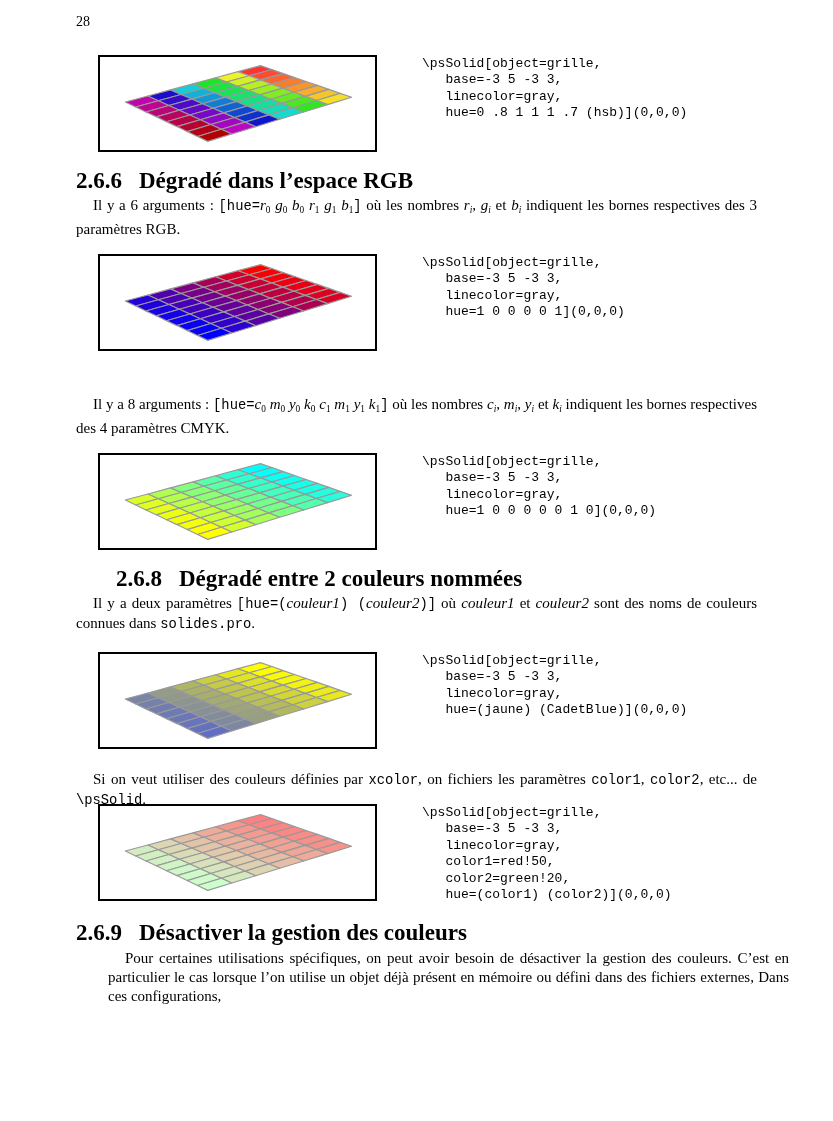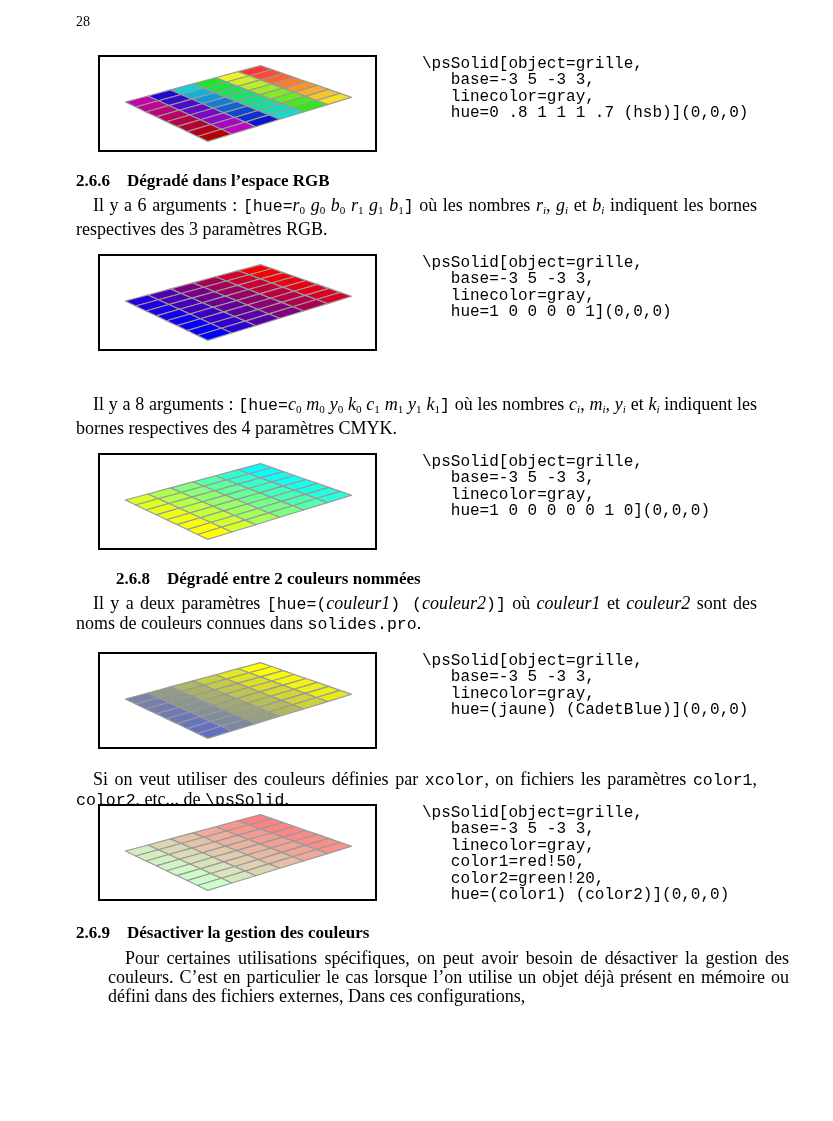--- a/index.html
+++ b/index.html
@@ -15,29 +15,29 @@
   .runhead .chap{font-style:italic;white-space:pre;}
   .figrow{position:absolute;left:98px;display:flex;align-items:flex-start;}
   .figbox{
     width:279px;height:97px;border:2px solid #000;background:#fff;
     box-sizing:border-box;overflow:hidden;
   }
   .figbox svg{display:block;width:275px;height:93px;}
   .codeblock{
     margin:1px 11px 0 45px;
     font-family:"Liberation Mono","DejaVu Sans Mono",monospace;
-    font-size:16px;line-height:16.4px;white-space:pre;
+    font-size:13px;line-height:16.4px;white-space:pre;
   }
   .h3{
-    position:absolute;left:76px;font-size:17px;font-weight:bold;line-height:22px;
+    position:absolute;left:76px;font-size:23px;font-weight:bold;line-height:22px;
   }
   .h3 .num{margin-right:17px;}
   .para{
     position:absolute;left:76px;width:681px;
-    font-size:18px;line-height:19px;text-align:justify;text-indent:17px;
+    font-size:15px;line-height:19px;text-align:justify;text-indent:17px;
   }
   .tt{font-family:"Liberation Mono","DejaVu Sans Mono",monospace;font-size:0.92em;}
   .mi{font-style:italic;}
   .it{font-style:italic;}
   .sub{font-size:0.62em;vertical-align:-0.28em;}
   .subi{font-size:0.62em;vertical-align:-0.28em;font-style:italic;}
 </style>
 </head>
 <body>
 

